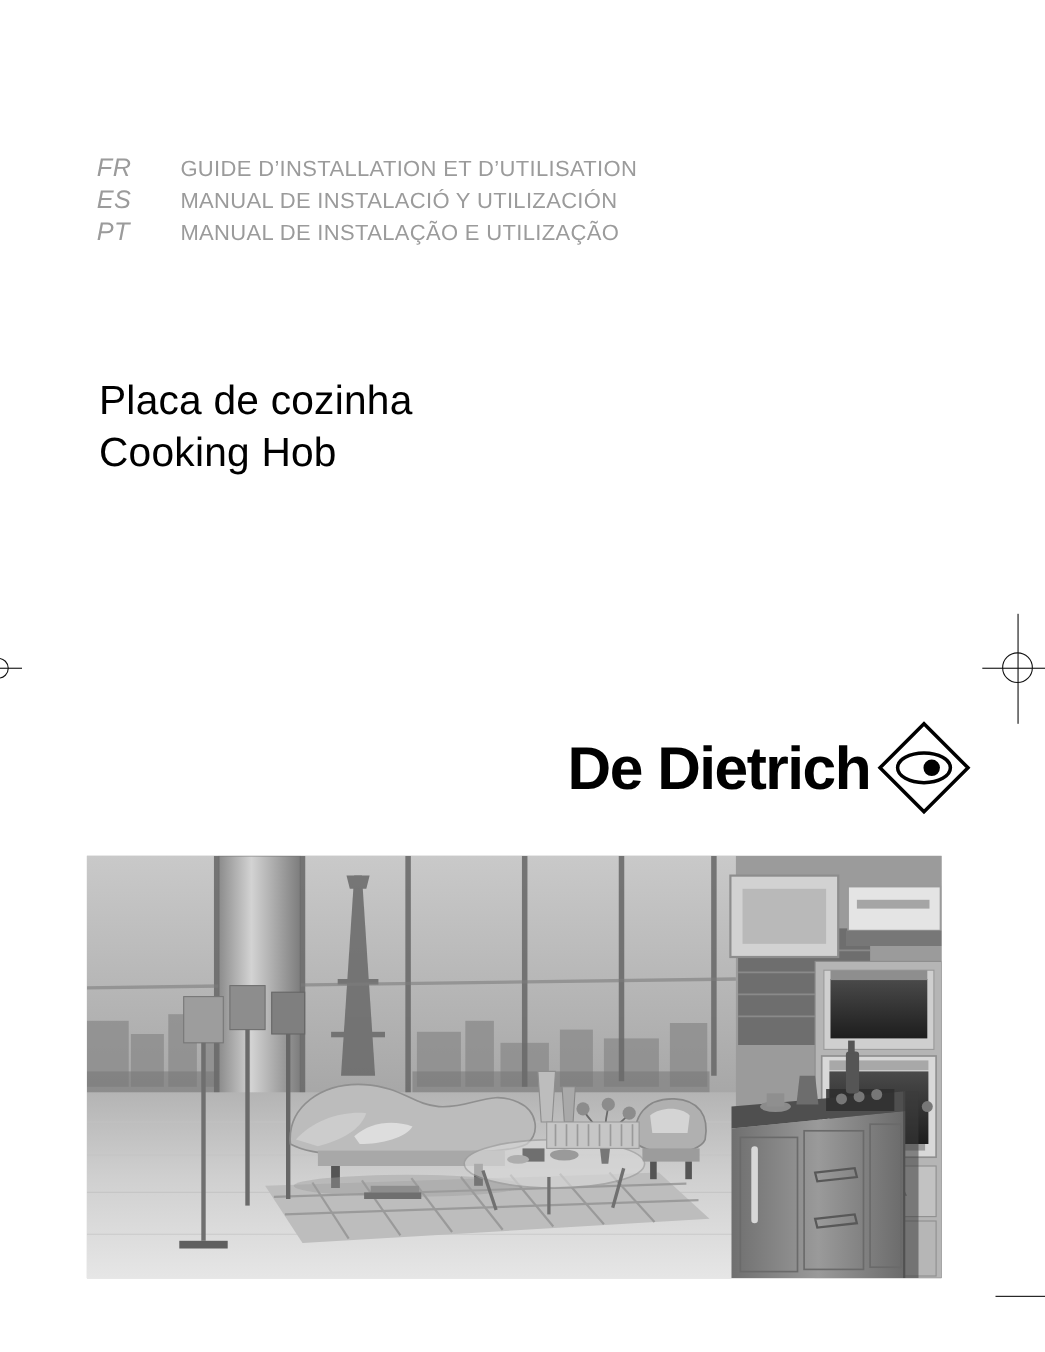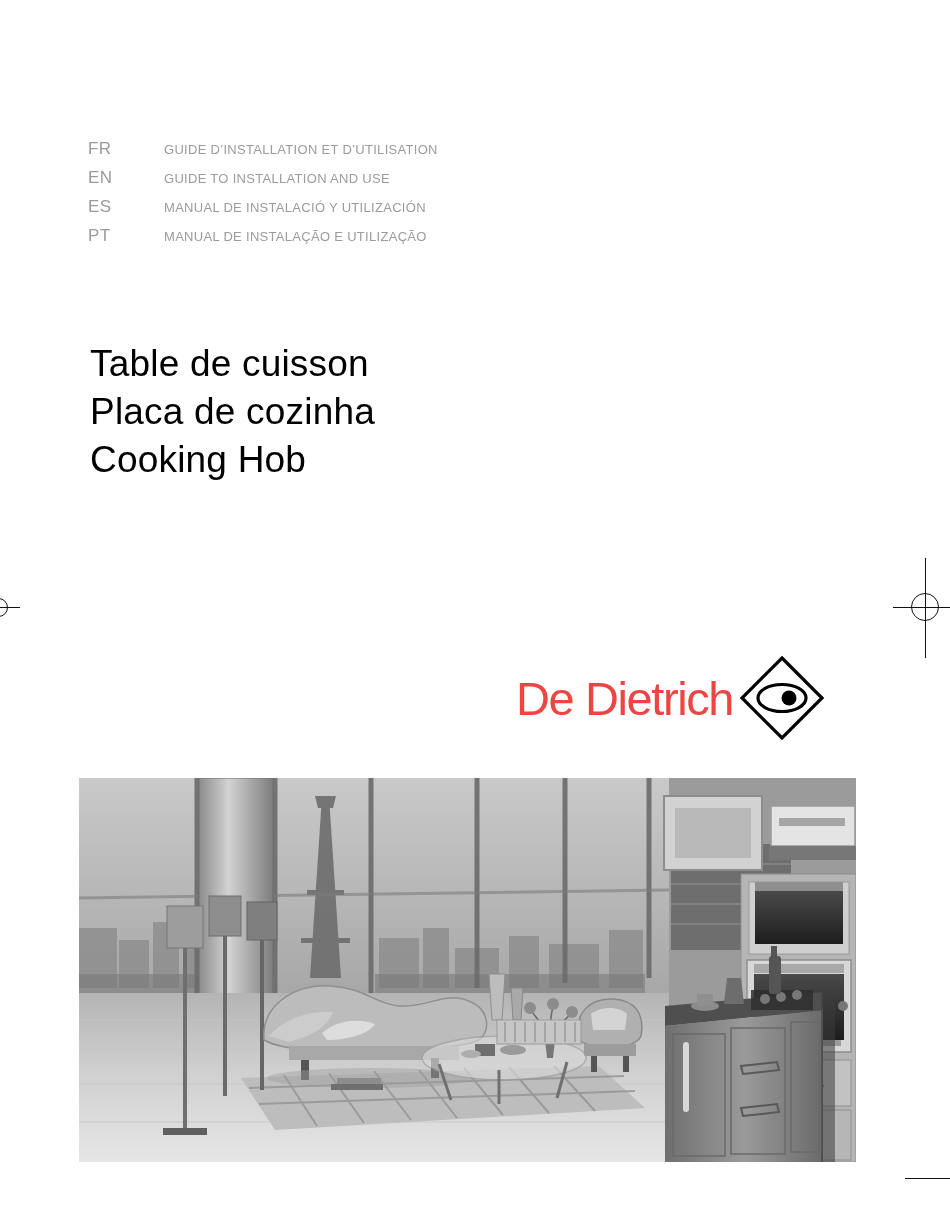--- a/index.html
+++ b/index.html
@@ -75,25 +75,26 @@
     color: #9b9b9b;
   }
   .lang-row {
     display: flex;
     align-items: baseline;
     height: 29px;
     white-space: nowrap;
   }
   .lang-code {
     width: 76px;
-    font-size: 17px;
+    font-size: 23px;
     letter-spacing: 0.4px;
+    font-style: italic;
   }
   .lang-title {
-    font-size: 13px;
+    font-size: 20px;
     letter-spacing: 0.3px;
   }
 
   
   .product-block {
     position: absolute;
     left: 90px;
     top: 340px;
   }
   .product-line {
@@ -106,24 +107,24 @@
 
   
   .brand {
     position: absolute;
     left: 516px;
     top: 655px;
     display: flex;
     align-items: center;
   }
   .brand-text {
-    font-size: 47px;
-    font-weight: normal;
+    font-size: 55px;
+    font-weight: bold;
     letter-spacing: -1.4px;
-    color: #ef4444;
+    color: #000000;
     line-height: 1;
   }
   .brand-mark {
     margin-left: 6px;
     width: 86px;
     height: 86px;
     position: relative;
   }
 
   
@@ -140,37 +141,32 @@
     display: block;
   }
 </style>
 </head>
 <body>
 
 <div class="lang-block">
   <div class="lang-row">
     <span class="lang-code">FR</span>
     <span class="lang-title">GUIDE D’INSTALLATION ET D’UTILISATION</span>
-  </div>
-  <div class="lang-row">
-    <span class="lang-code">EN</span>
-    <span class="lang-title">GUIDE TO INSTALLATION AND USE</span>
   </div>
   <div class="lang-row">
     <span class="lang-code">ES</span>
     <span class="lang-title">MANUAL DE INSTALACIÓ Y UTILIZACIÓN</span>
   </div>
   <div class="lang-row">
     <span class="lang-code">PT</span>
     <span class="lang-title">MANUAL DE INSTALAÇÃO E UTILIZAÇÃO</span>
   </div>
 </div>
 
 <div class="product-block">
-  <div class="product-line">Table de cuisson</div>
   <div class="product-line">Placa de cozinha</div>
   <div class="product-line">Cooking Hob</div>
 </div>
 
 <div class="brand">
   <div class="brand-text">De Dietrich</div>
   <div class="brand-mark">
     <svg width="86" height="86" viewBox="0 0 86 86" aria-hidden="true">
       <polygon points="43,3 83,43 43,83 3,43" fill="none" stroke="#000" stroke-width="3.2"></polygon>
       <ellipse cx="43" cy="43" rx="24" ry="13.5" fill="none" stroke="#000" stroke-width="3.2"></ellipse>

